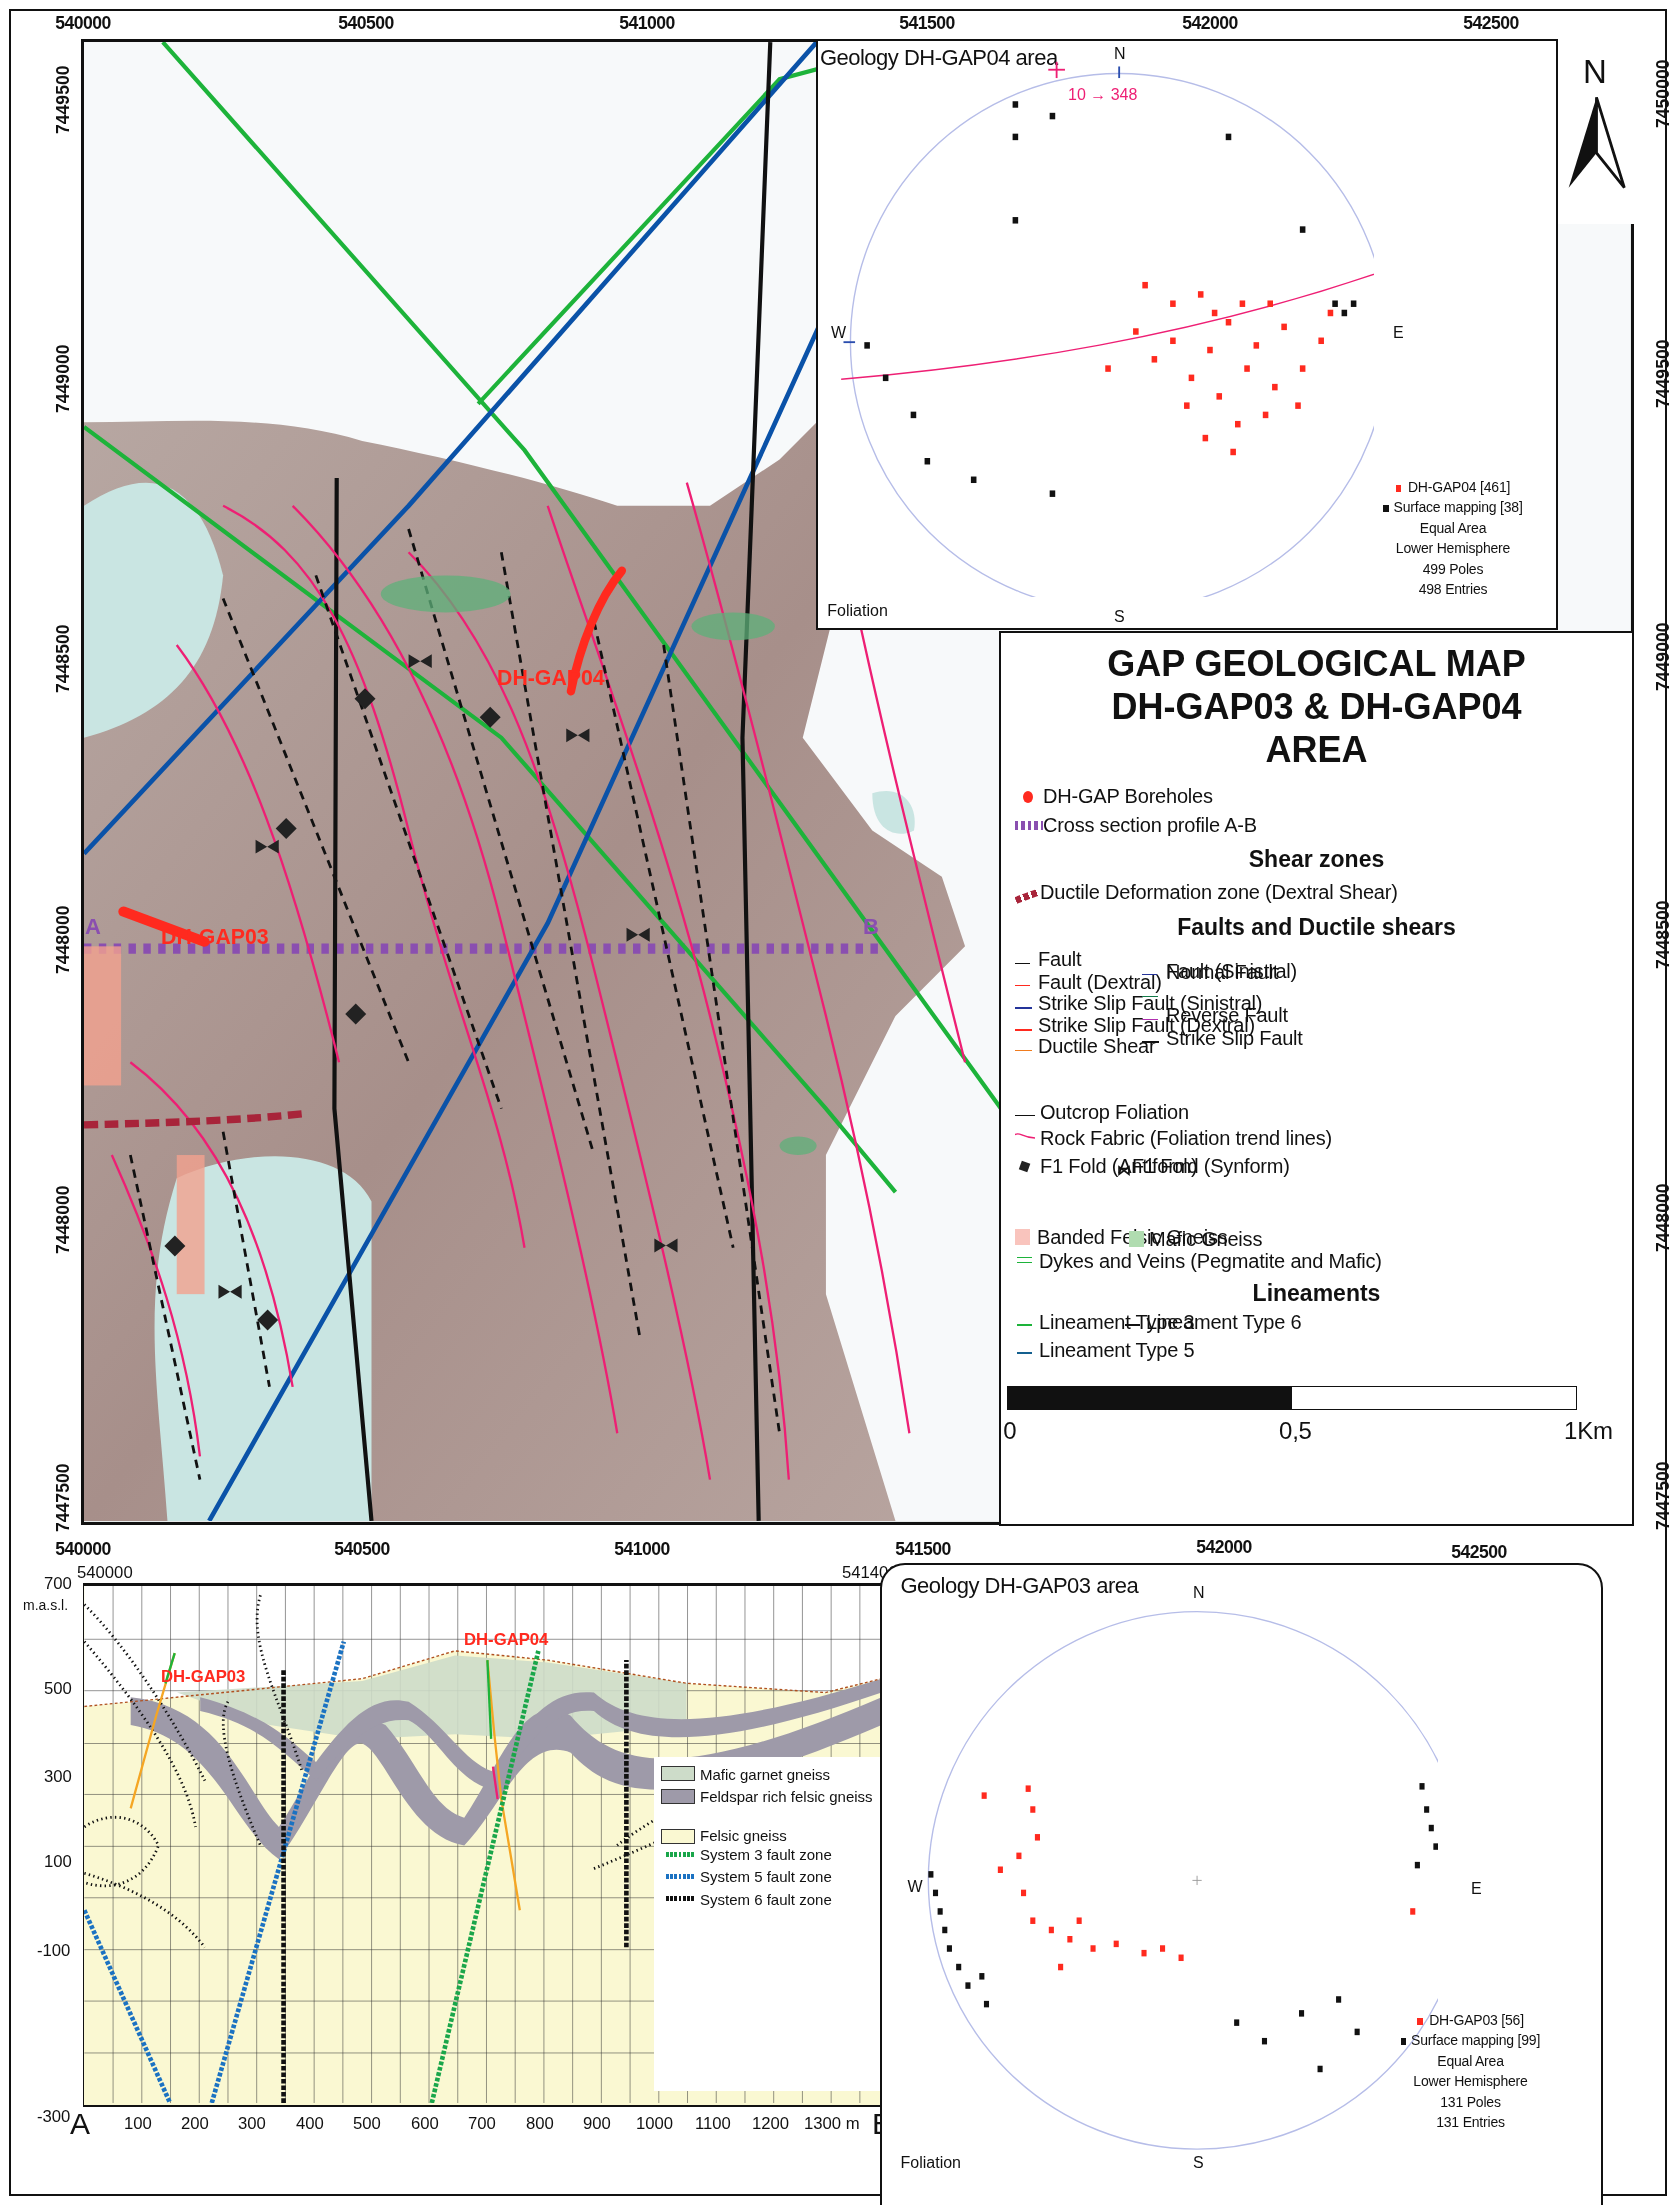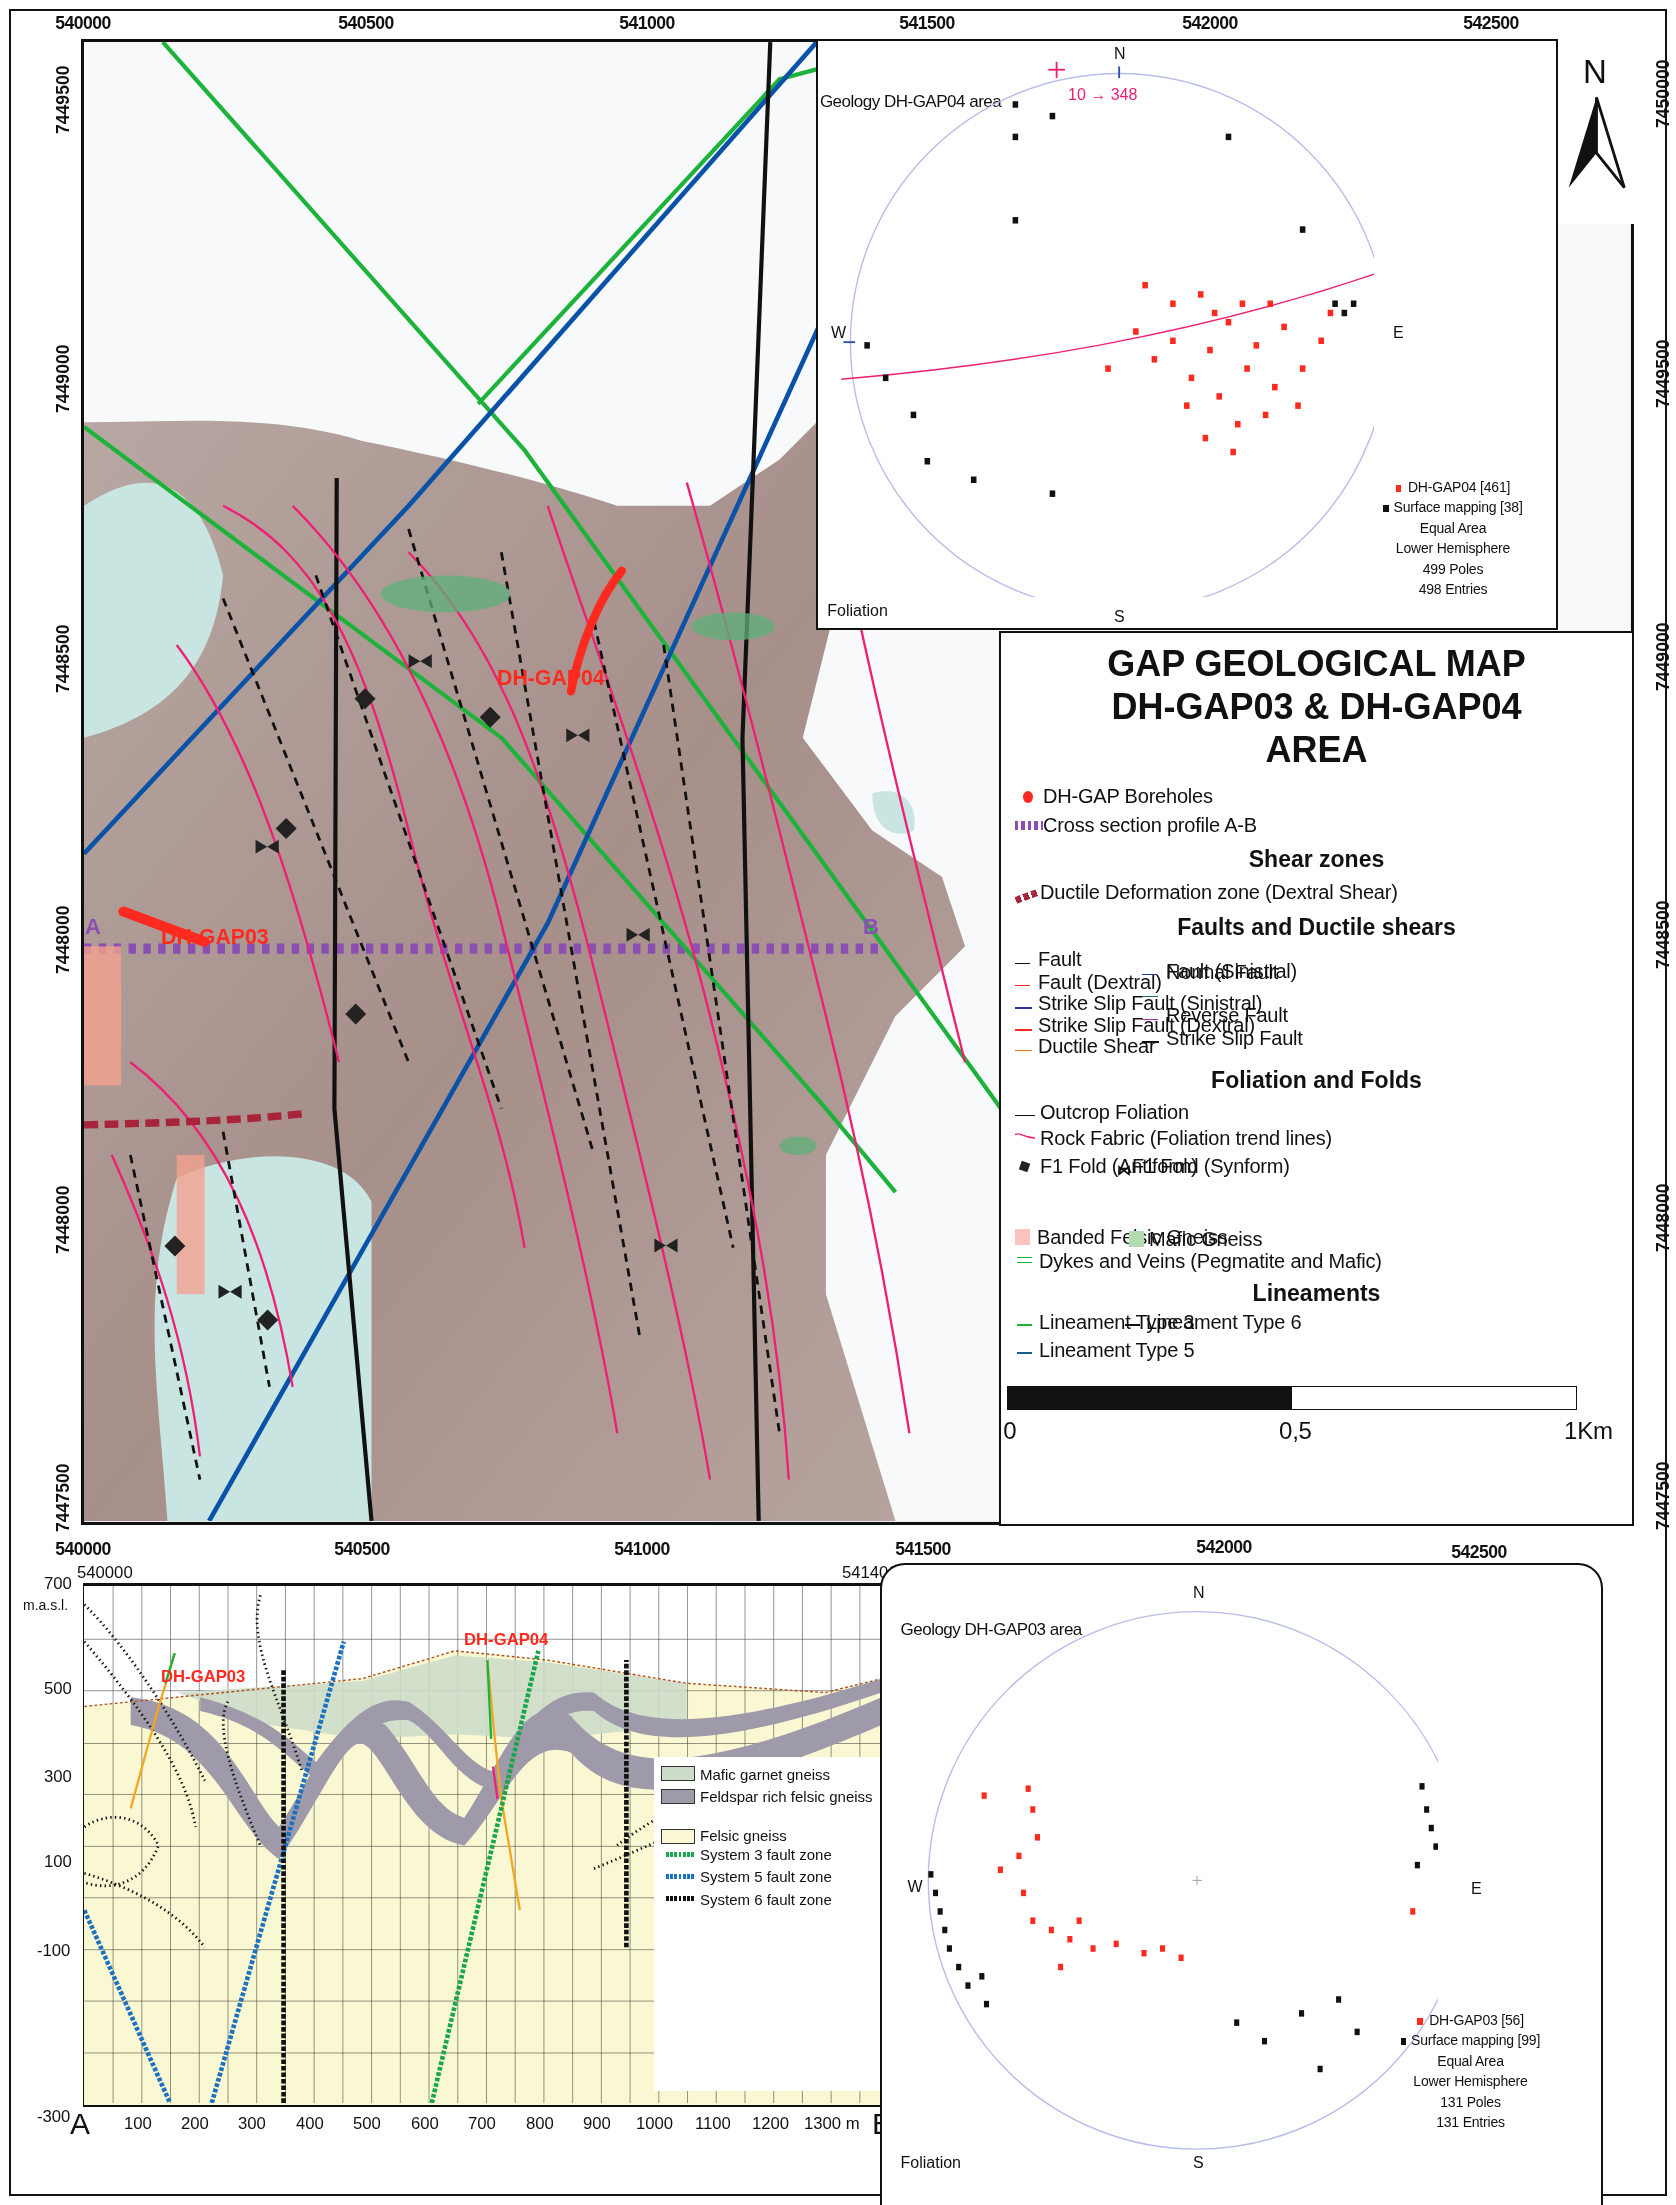--- a/index.html
+++ b/index.html
@@ -3,21 +3,21 @@
 <meta charset="utf-8">
 <style>
   html, body { margin:0; padding:0; background:#ffffff; }
   body { width:1677px; height:2205px; position:relative; overflow:hidden; font-family:"Liberation Sans", sans-serif; color:#111; }
   .abs { position:absolute; }
   .frame-outer { position:absolute; left:9.3px; top:9.3px; width:1658px; height:2187px; border:2.3px solid #111; box-sizing:border-box; }
   .map-frame { position:absolute; left:81px; top:39px; width:1553px; height:1486px; border:3.7px solid #111; box-sizing:border-box; overflow:hidden; background:#e8ecec; }
   .axis-label-x { position:absolute; font-family:"Liberation Sans", sans-serif; font-weight:bold; font-size:17.6px; transform:translateX(-50%); transform-origin:center; letter-spacing:-0.5px; }
   .axis-label-y { position:absolute; font-weight:bold; font-size:17.6px; transform:rotate(-90deg); transform-origin:left top; white-space:nowrap; }
   .stereo-box { position:absolute; background:#fff; border:2.8px solid #111; box-sizing:border-box; }
-  .stereo-title { position:absolute; font-size:17px; letter-spacing:-0.5px;margin-top:47px; }
+  .stereo-title { position:absolute; font-size:22px; letter-spacing:-0.5px; }
   .stereo-legend { position:absolute; text-align:center; font-size:14px; line-height:20.4px; letter-spacing:-0.2px; }
   .legend-box { position:absolute; left:999px; top:631px; width:635px; height:895px; background:#fff; border:2.8px solid #111; box-sizing:border-box; }
   .legend-title { position:absolute; left:0; width:100%; text-align:center; font-weight:bold; font-size:36px; line-height:43px; }
   .legend-heading { position:absolute; left:0; width:100%; text-align:center; font-weight:bold; font-size:23px; }
   .legend-row { position:absolute; font-size:20px; white-space:nowrap; letter-spacing:-0.2px; }
   .sym { position:absolute; }
   .xsec-frame { position:absolute; left:83px; top:1583px; width:802px; height:524px; background:#faf8d2; border-top:3.7px solid #111; border-left:1.4px solid #111; border-right:2.8px solid #111; border-bottom:2.8px solid #111; box-sizing:border-box; overflow:hidden; }
   .xsec-label { position:absolute; font-size:16.7px; white-space:nowrap; }
   .xsec-legend { position:absolute; left:654px; top:1757px; width:227px; height:334px; background:#fff; }
   .xsec-legend-row { position:absolute; left:9.3px; font-size:15px; white-space:nowrap; }
@@ -269,21 +269,20 @@
 
   <div class="sym" style="left:141px;top:341px;width:15px;height:1.4px;background:#24349a;"></div>
   <div class="legend-row" style="left:165px;top:327px;">Fault (Sinistral)</div>
   <div class="sym" style="left:141px;top:363px;width:16px;height:0.9px;background:#137a48;"></div>
   <div class="legend-row" style="left:165px;top:328px;">Normal Fault</div>
   <div class="sym" style="left:141px;top:386px;width:16px;height:0.9px;background:#b030b0;"></div>
   <div class="legend-row" style="left:165px;top:371px;">Reverse Fault</div>
   <div class="sym" style="left:141px;top:408px;width:16.7px;height:1.9px;background:#111;"></div>
   <div class="legend-row" style="left:165px;top:394px;">Strike Slip Fault</div>
 
-  <div class="legend-heading" style="top:434px;">Foliation and Folds</div>
   <div class="sym" style="left:14px;top:482px;width:19.5px;height:1.4px;background:#111;"></div>
   <div class="legend-row" style="left:39px;top:468px;">Outcrop Foliation</div>
   <svg class="sym" width="20.4" height="9.3" style="left:14px;top:498px;" viewBox="0 0 44 20">
       <path d="M0 8 C10 0 15 15 44 15" fill="none" stroke="#ee1f74" stroke-width="3"></path>
     </svg>
   <div class="legend-row" style="left:39px;top:494px;">Rock Fabric (Foliation trend lines)</div>
   <div class="sym" style="left:18.5px;top:529px;width:9.3px;height:9.3px;background:#222;transform:rotate(20deg);"></div>
   <div class="legend-row" style="left:39px;top:522px;">F1 Fold (Antiform)</div>
   <div class="sym" style="left:116px;top:529px;font-size:14px;font-weight:bold;">⋈</div>
   <div class="legend-row" style="left:131px;top:522px;">F1 Fold (Synform)</div>

